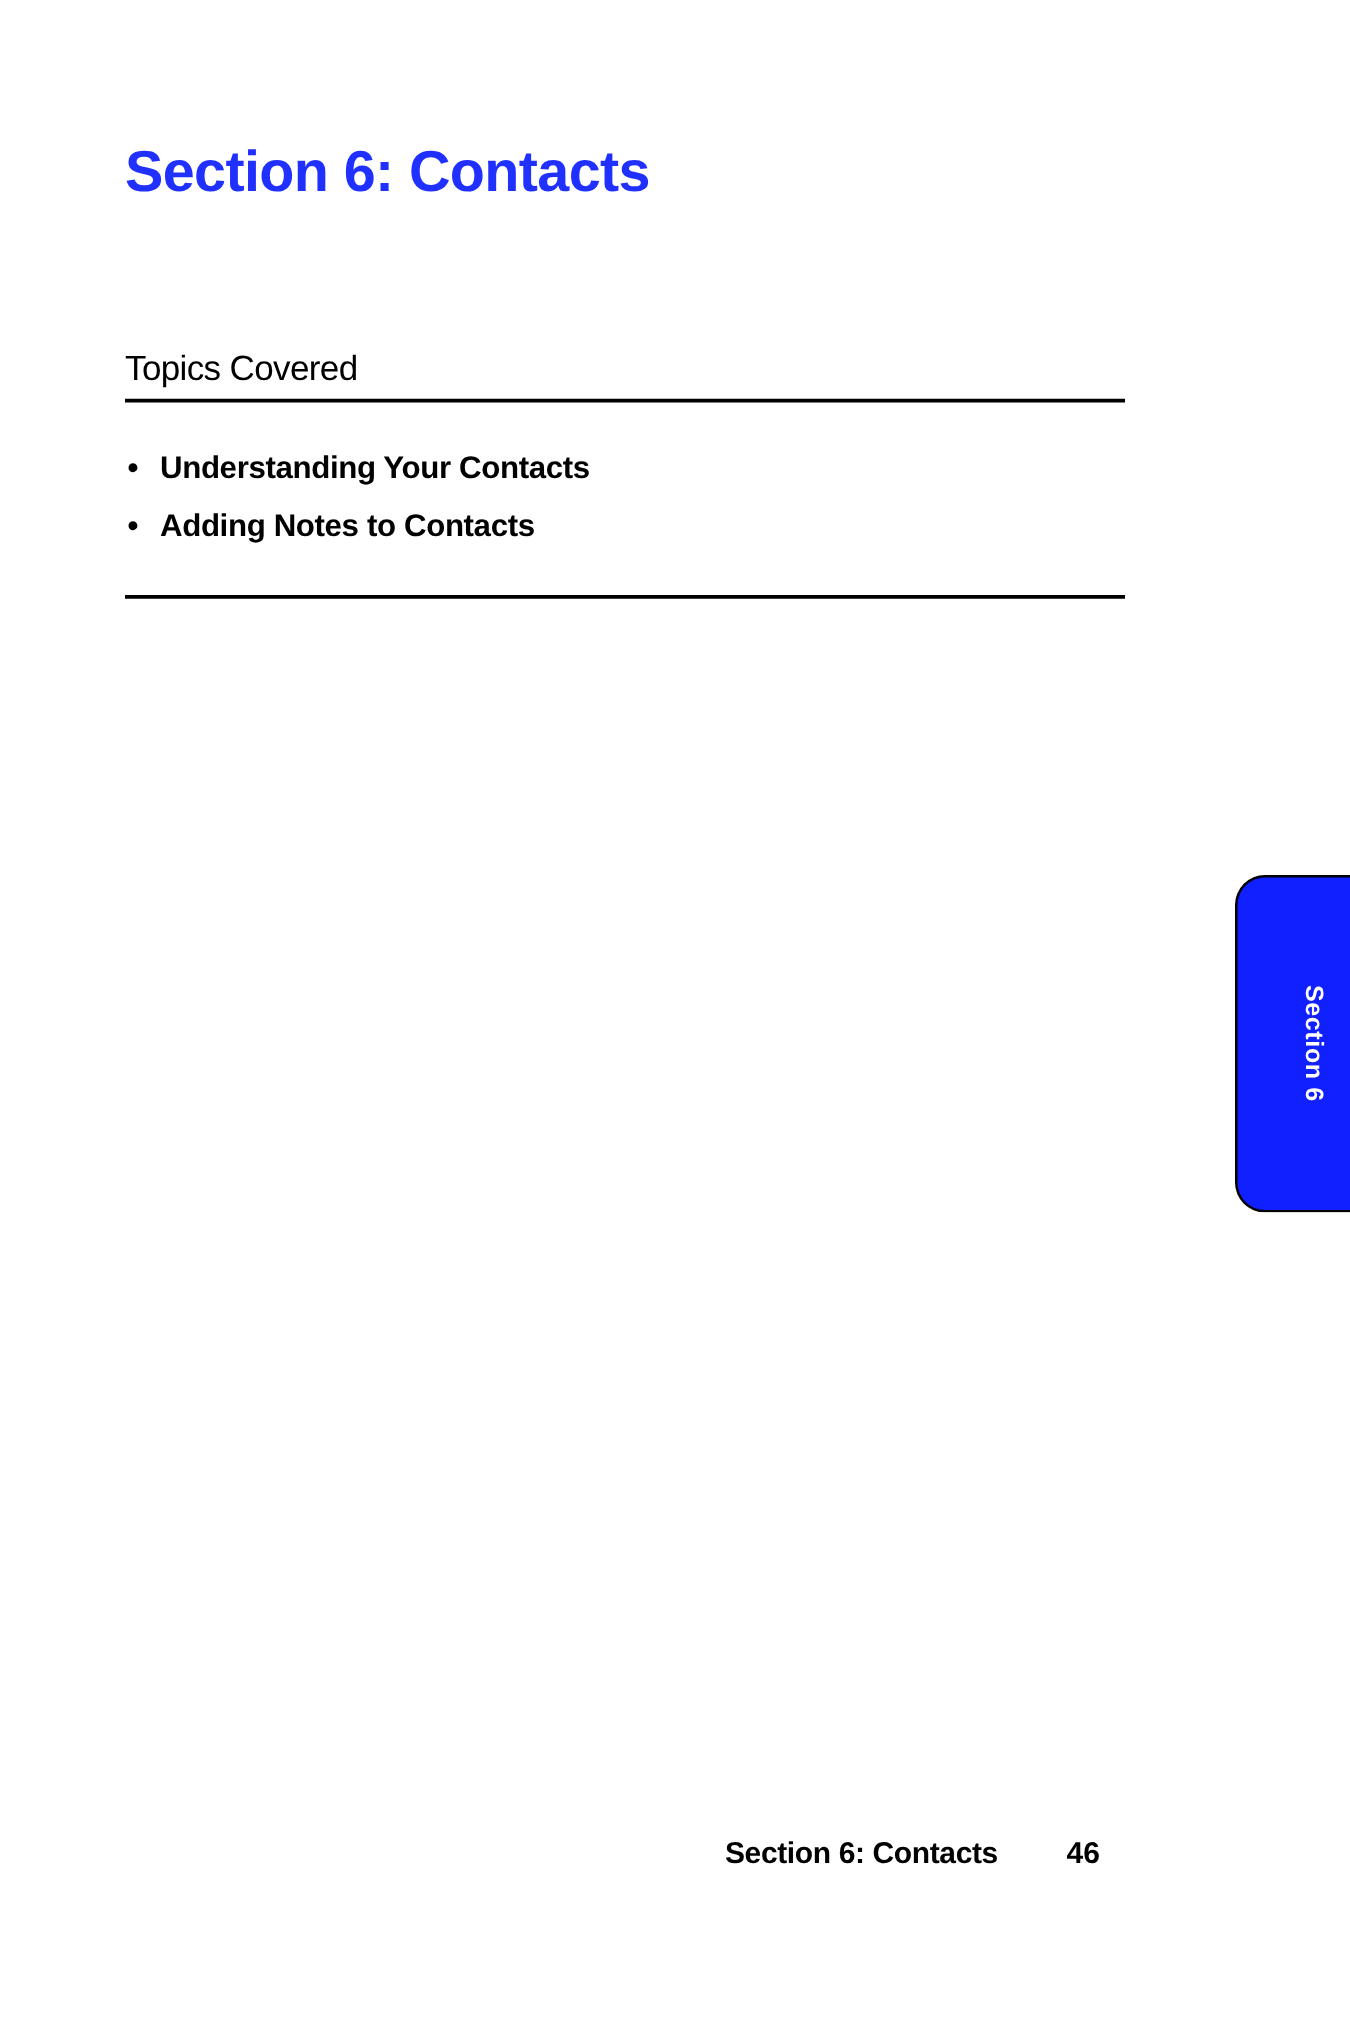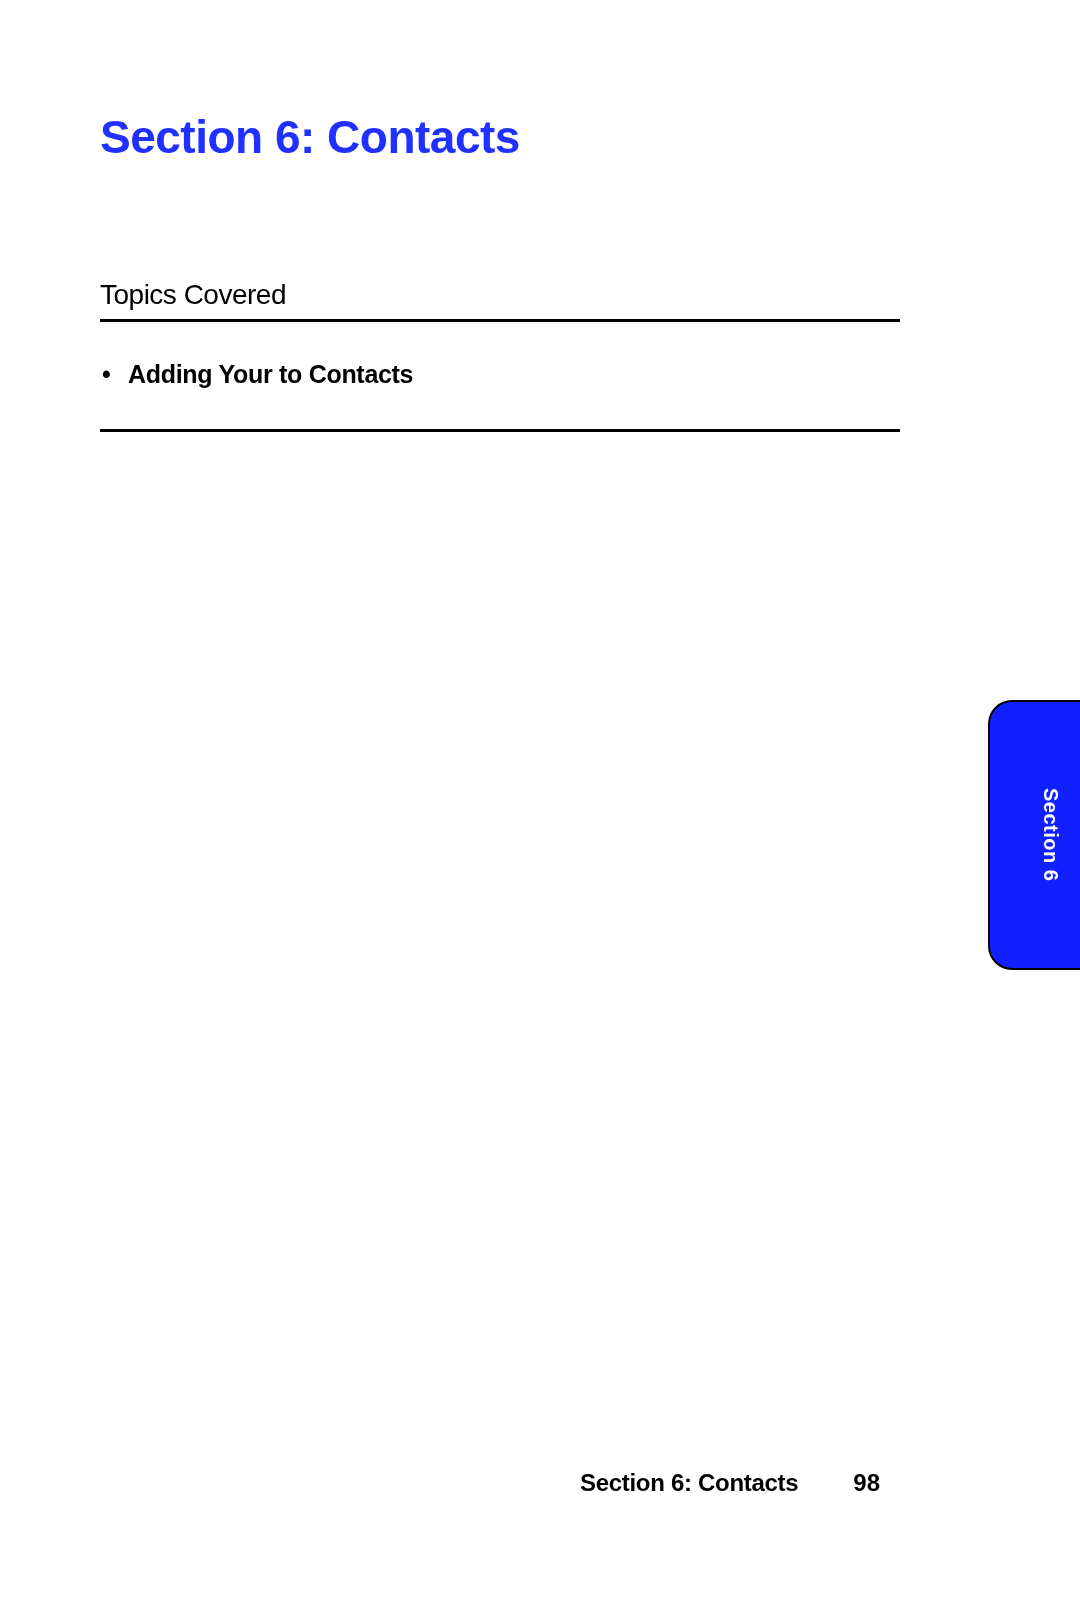--- a/index.html
+++ b/index.html
@@ -115,27 +115,28 @@
 </head>
 <body>
 
 <div class="page">
   <h1 class="section-title">Section 6: Contacts</h1>
 
   <h2 class="topics-heading">Topics Covered</h2>
   <hr class="rule-top">
 
   <ul class="topics-list">
-    <li>Adding Your to Contacts</li>
+    <li>Understanding Your Contacts</li>
+    <li>Adding Notes to Contacts</li>
   </ul>
 
   <hr class="rule-bottom">
 
 </div>
 
 <div class="side-tab">
   <span class="side-tab-text">Section 6</span>
 </div>
 
 <div class="footer">
   <span class="footer-section">Section 6: Contacts</span>
-  <span class="footer-page">98</span>
+  <span class="footer-page">46</span>
 </div>
 
 </body></html>

